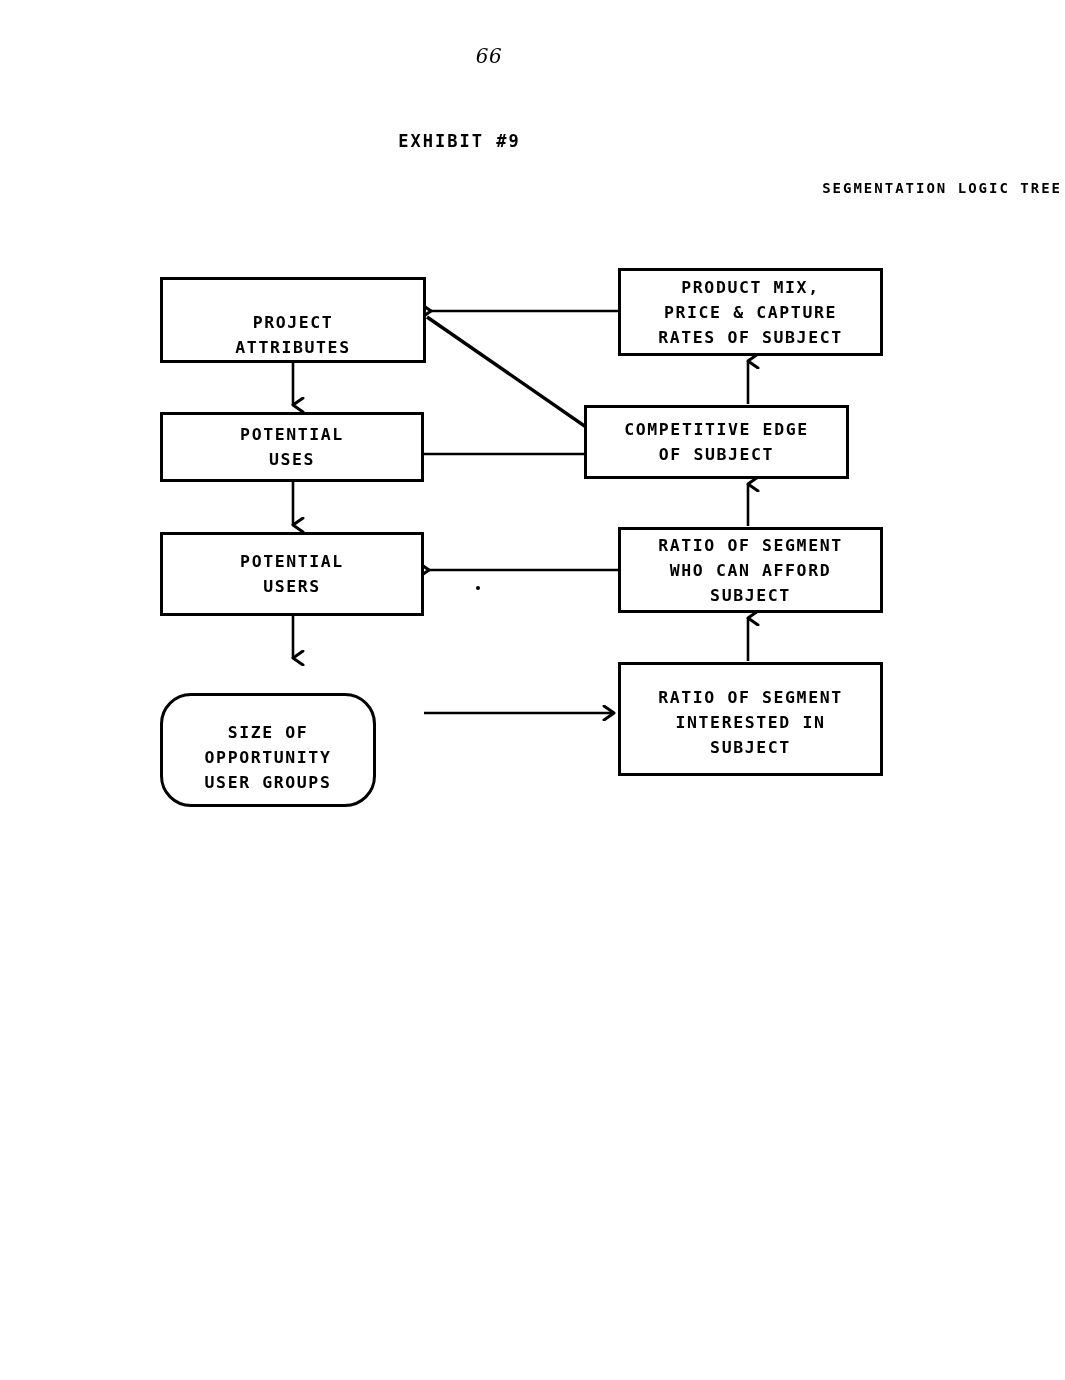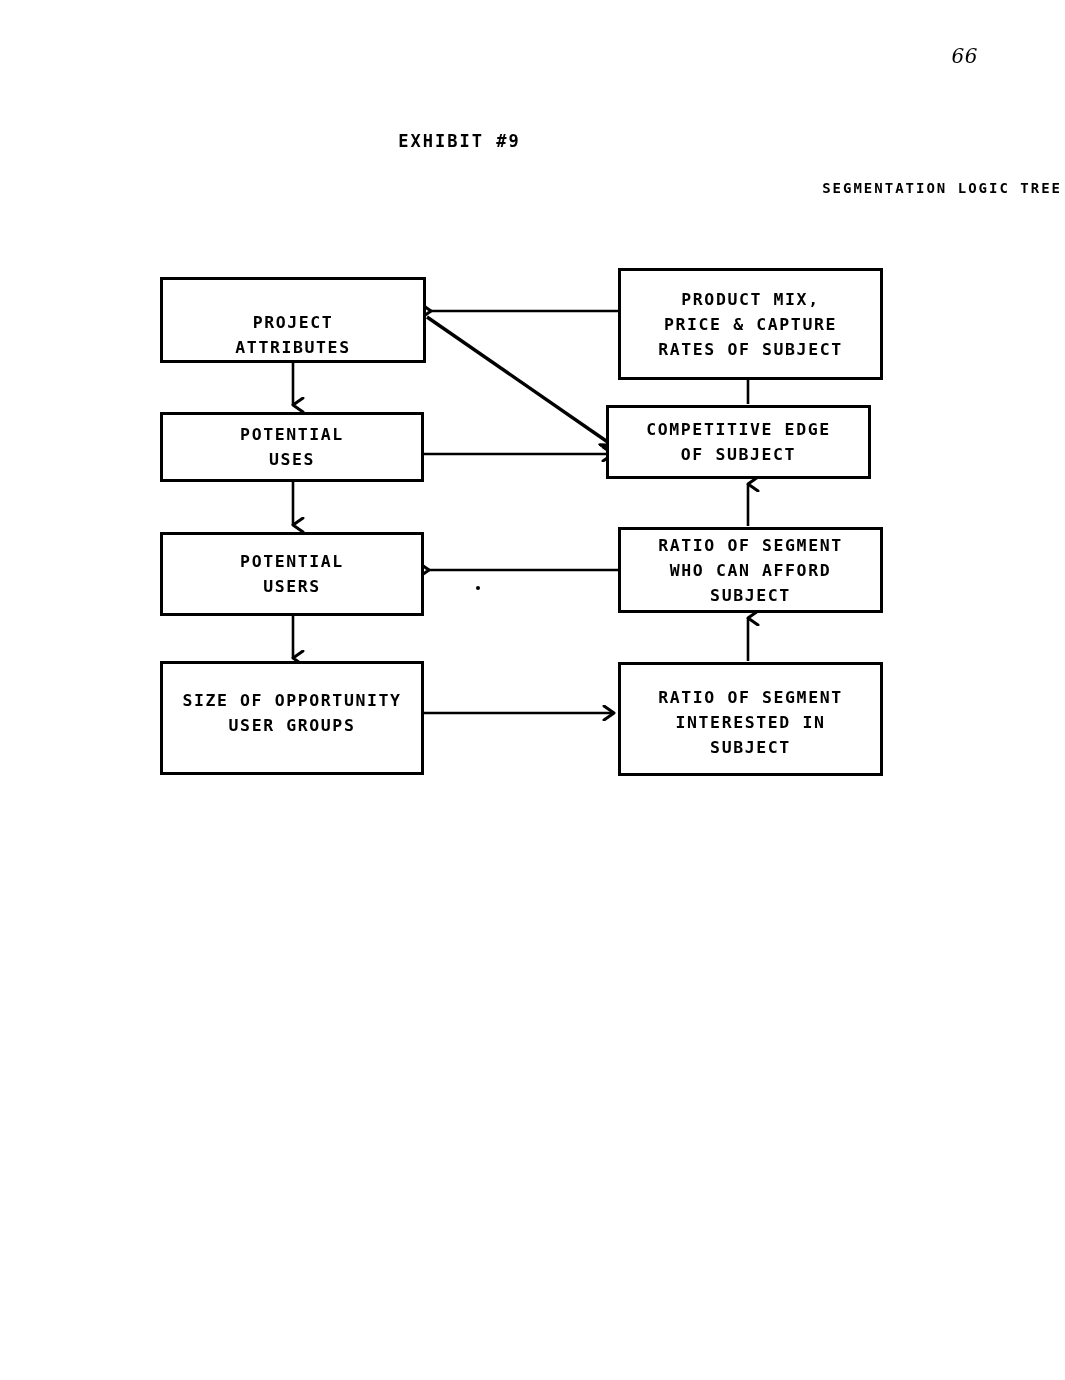--- a/index.html
+++ b/index.html
@@ -23,21 +23,21 @@
     width: 1065px;
     height: 1380px;
   }
 
   
   .page-number {
     position: absolute;
     top: 44px;
     left: 0;
     width: 978px;
-    text-align: right;
+    text-align: center;
     font-size: 20px;
     font-family: "DejaVu Serif", "Liberation Serif", serif;
     font-style: italic;
     letter-spacing: 0.5px;
   }
 
   .exhibit-title {
     position: absolute;
     top: 131px;
     left: 0;
@@ -91,25 +91,25 @@
   }
 
   
   .node.center-v { align-items: center; }
   
   .node.top-v { align-items: flex-start; }
 
   #node-project-attributes { left: 160px; top: 277px; width: 266px; height: 86px; align-items: flex-end; }
   #node-potential-uses     { left: 160px; top: 412px; width: 264px; height: 70px; }
   #node-potential-users    { left: 160px; top: 532px; width: 264px; height: 84px; }
-  #node-size-opportunity   { left: 160px; top: 661px; width: 264px; height: 114px; }
+  #node-size-opportunity   { left: 160px; top: 693px; width: 216px; height: 114px; border-radius: 31px; }
   #node-size-opportunity .node-text { padding-top: 24px; }
 
-  #node-product-mix        { left: 618px; top: 268px; width: 265px; height: 112px; }
-  #node-competitive-edge   { left: 606px; top: 405px; width: 265px; height: 74px; }
+  #node-product-mix        { left: 618px; top: 268px; width: 265px; height: 88px; }
+  #node-competitive-edge   { left: 584px; top: 405px; width: 265px; height: 74px; }
   #node-ratio-afford       { left: 618px; top: 527px; width: 265px; height: 86px; }
   #node-ratio-interested   { left: 618px; top: 662px; width: 265px; height: 114px; }
   #node-ratio-interested .node-text { padding-top: 20px; }
 
   .stray-mark {
     position: absolute;
     left: 476px;
     top: 586px;
     width: 4px;
     height: 4px;

